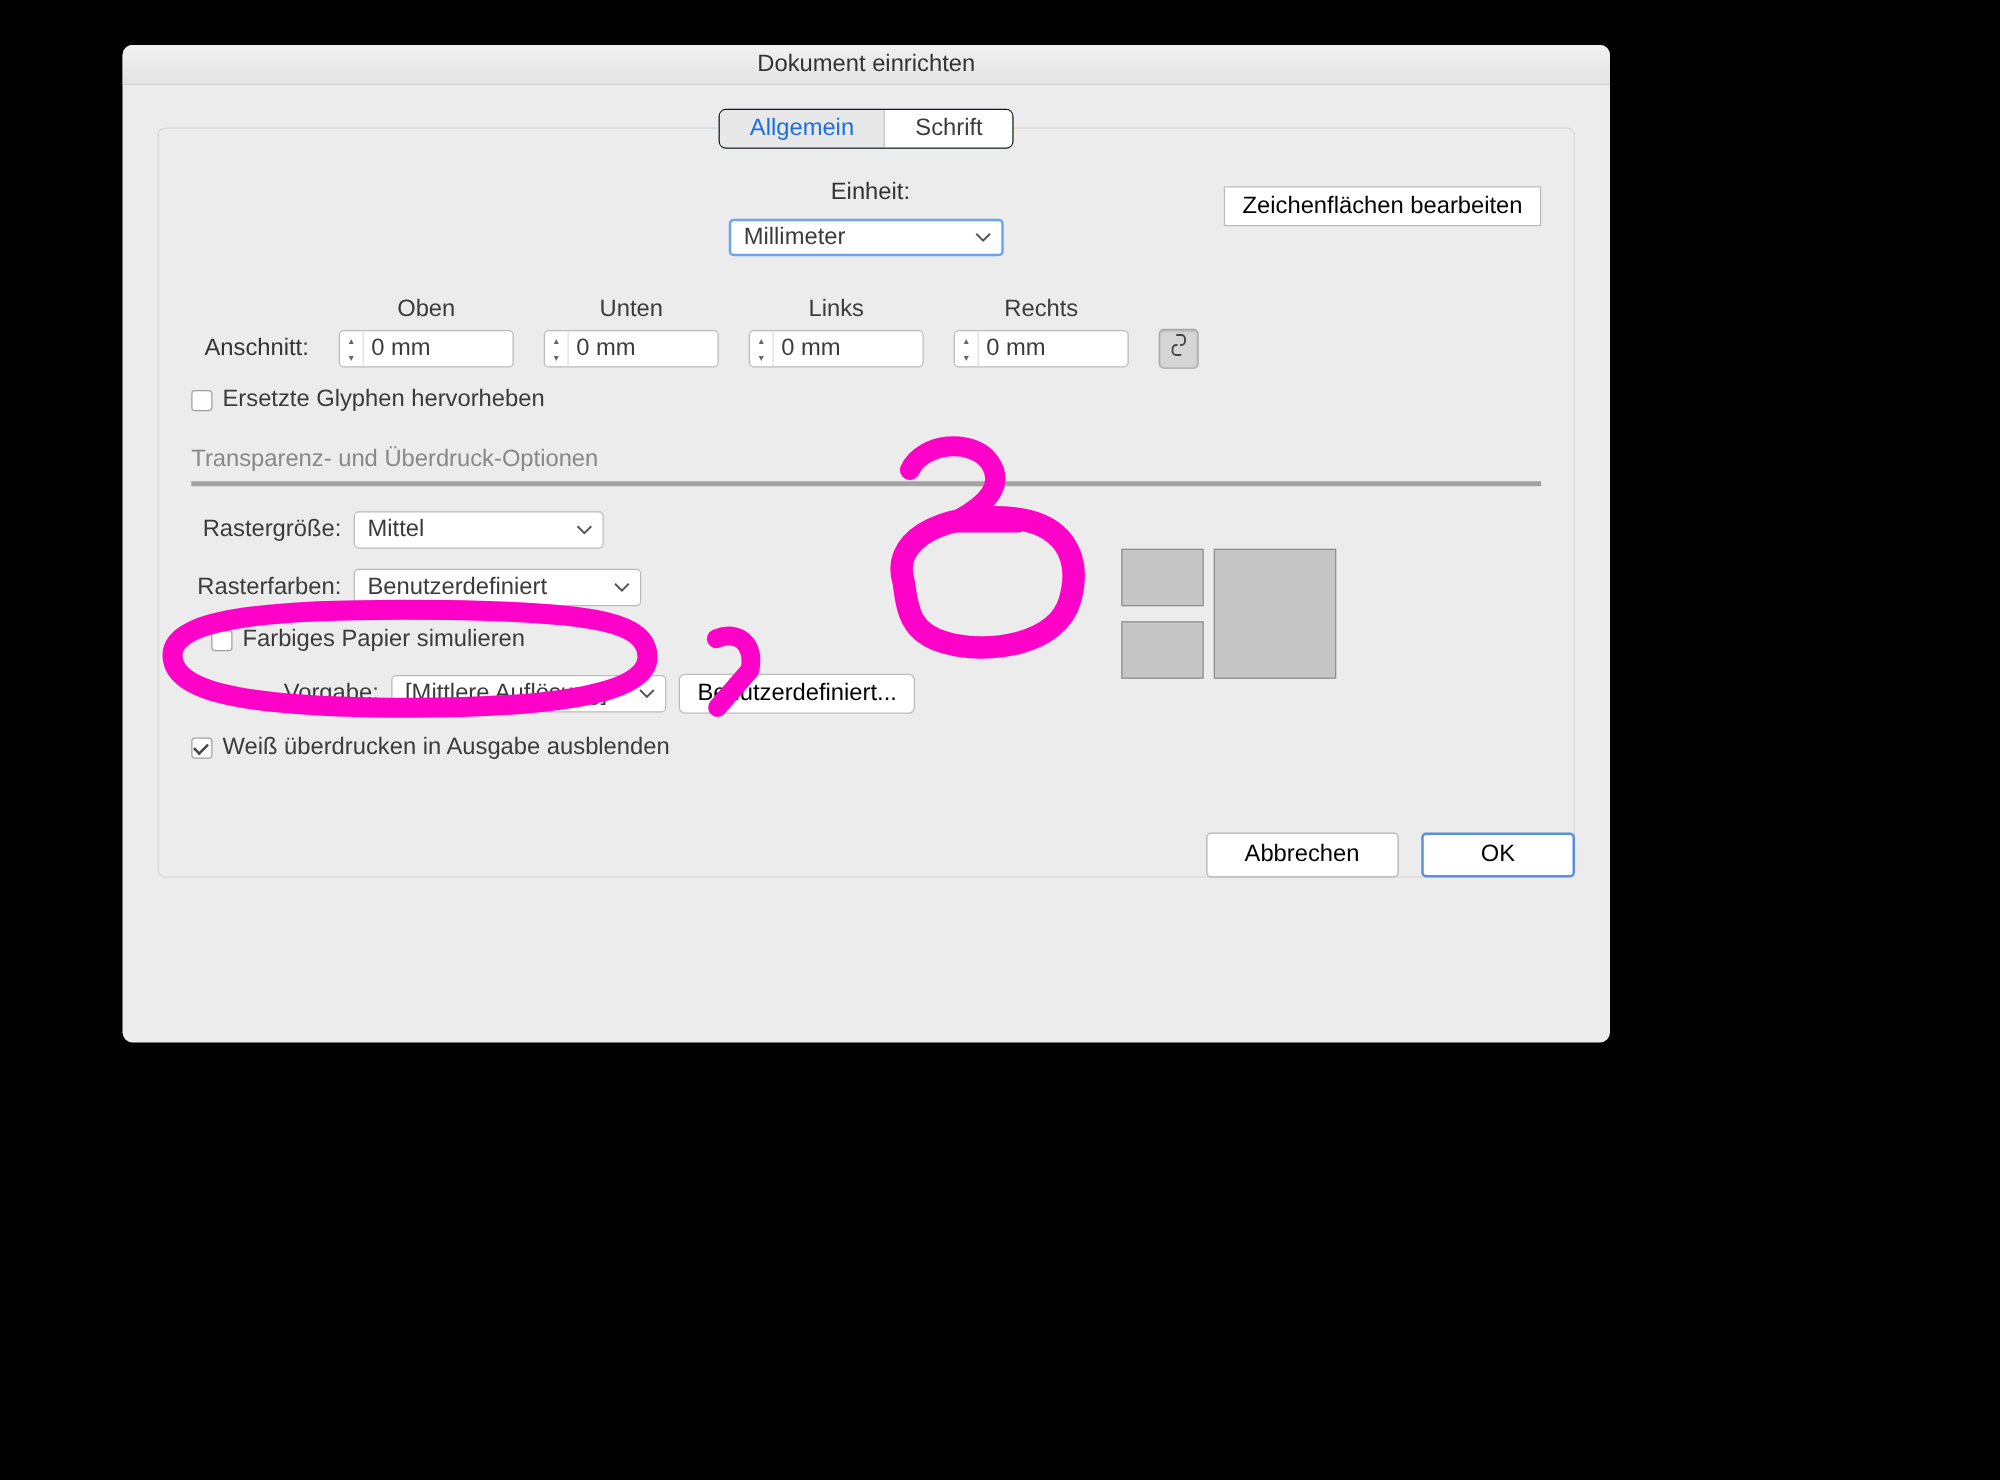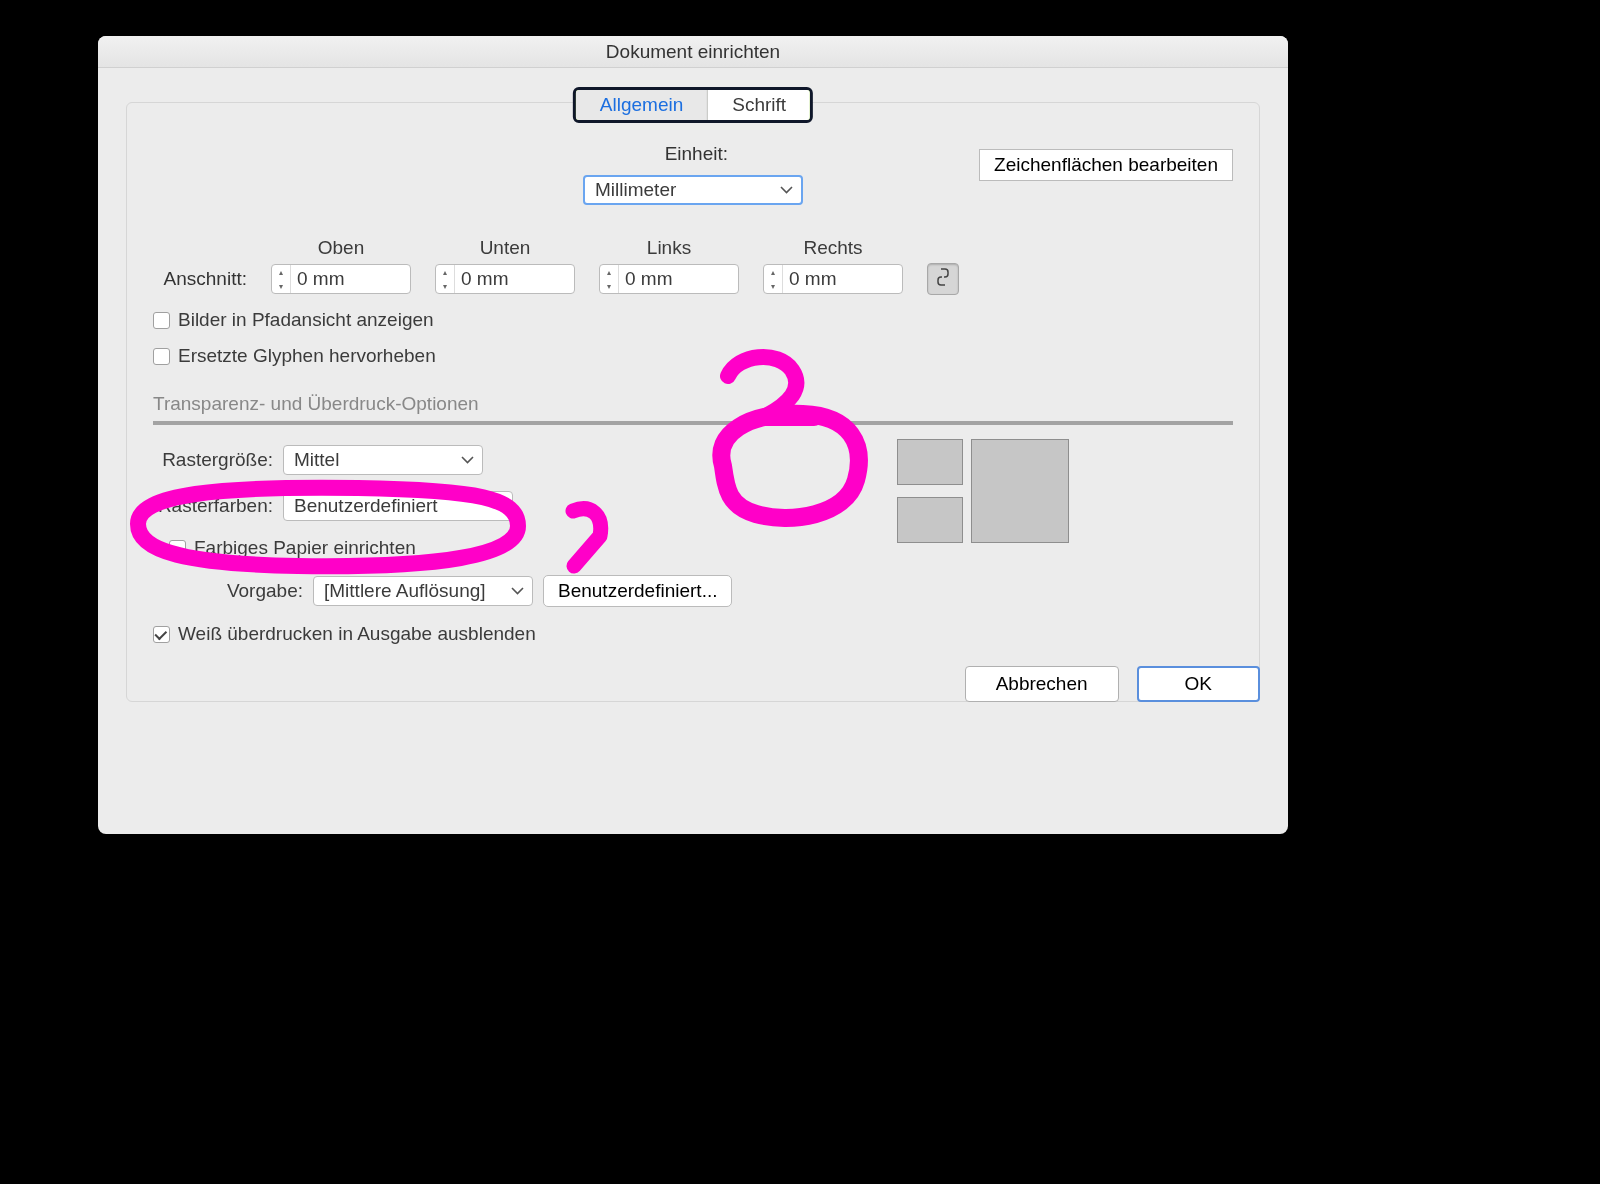--- a/index.html
+++ b/index.html
@@ -46,21 +46,21 @@
     padding: 40px 26px 26px 26px;
     height: 600px;
   }
   .tabs {
     position: absolute;
     top: -16px;
     left: 50%;
     transform: translateX(-50%);
     display: flex;
     background: #bef264;
-    border: 3px solid #0f172a;
+    border: 1px solid #0f172a;
     border-radius: 6px;
     overflow: hidden;
   }
   .tab {
     padding: 4px 24px;
     font-size: 19px;
     cursor: pointer;
     background: #fff;
     border-right: 1px solid #bdbdbd;
   }
@@ -229,24 +229,20 @@
               <svg width="12" height="20">
                   <path d="M4 2 h4 a3 3 0 0 1 3 3 v2 a3 3 0 0 1 -3 3 h-1 M8 18 h-4 a3 3 0 0 1 -3 -3 v-2 a3 3 0 0 1 3 -3 h1" stroke="#444" stroke-width="1.5" fill="none"></path>
                 </svg>
             </span>
           </div>
         </div>
       </div>
 
       <div class="checkbox-row">
         <div class="cb"></div>
-        <span>Bilder in Pfadansicht anzeigen</span>
-      </div>
-      <div class="checkbox-row">
-        <div class="cb"></div>
         <span>Ersetzte Glyphen hervorheben</span>
       </div>
 
       <div class="section-header">Transparenz- und Überdruck-Optionen</div>
 
       <div class="raster-block">
         <div class="raster-row">
           <span class="raster-lbl">Rastergröße:</span>
           <div class="dropdown" style="width:200px">
             <span>Mittel</span>
@@ -263,21 +259,21 @@
             <span>Benutzerdefiniert</span>
             <span class="dd-caret">
                 <svg width="13" height="8">
                   <path d="M1 1 L6.5 6.5 L12 1" stroke="#555" stroke-width="1.6" fill="none"></path>
                 </svg>
               </span>
           </div>
         </div>
         <div class="checkbox-row" style="margin-left:16px; margin-top:0;">
           <div class="cb"></div>
-          <span>Farbiges Papier einrichten</span>
+          <span>Farbiges Papier simulieren</span>
         </div>
         <div class="raster-row" style="margin-top:16px;">
           <span class="raster-lbl" style="width:150px">Vorgabe:</span>
           <div class="dropdown" style="width:220px">
             <span>[Mittlere Auflösung]</span>
             <span class="dd-caret">
                 <svg width="13" height="8">
                   <path d="M1 1 L6.5 6.5 L12 1" stroke="#555" stroke-width="1.6" fill="none"></path>
                 </svg>
               </span>

